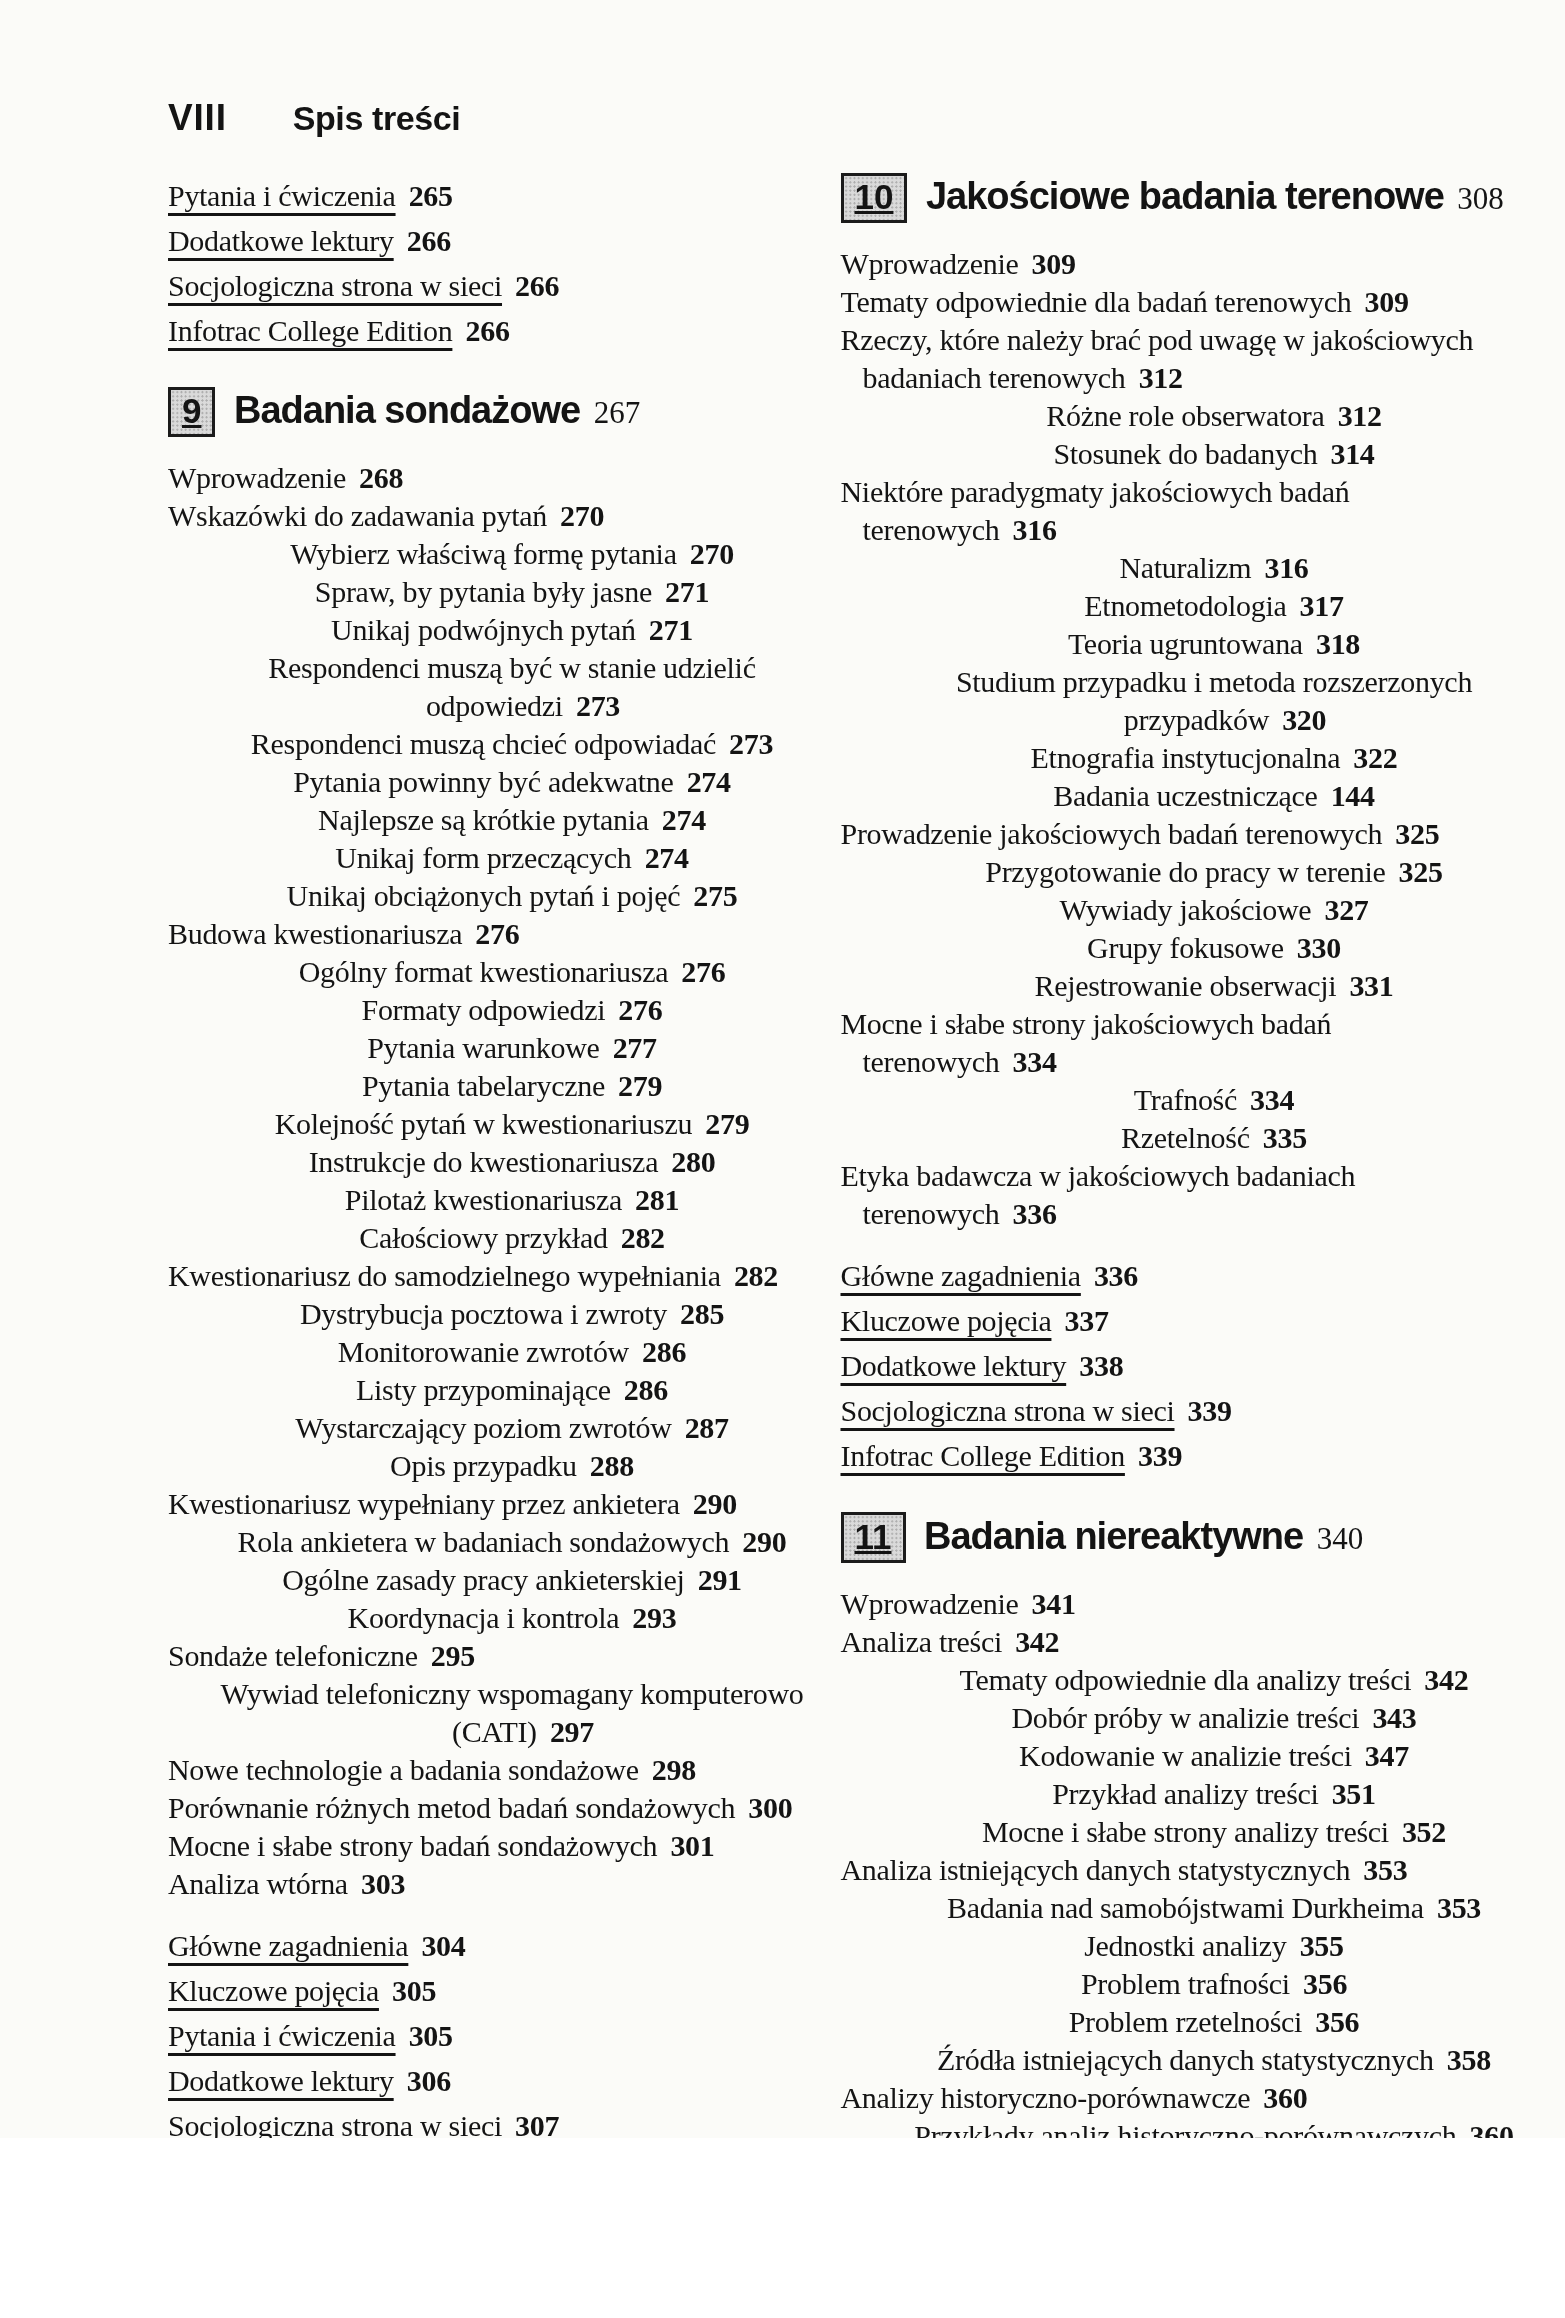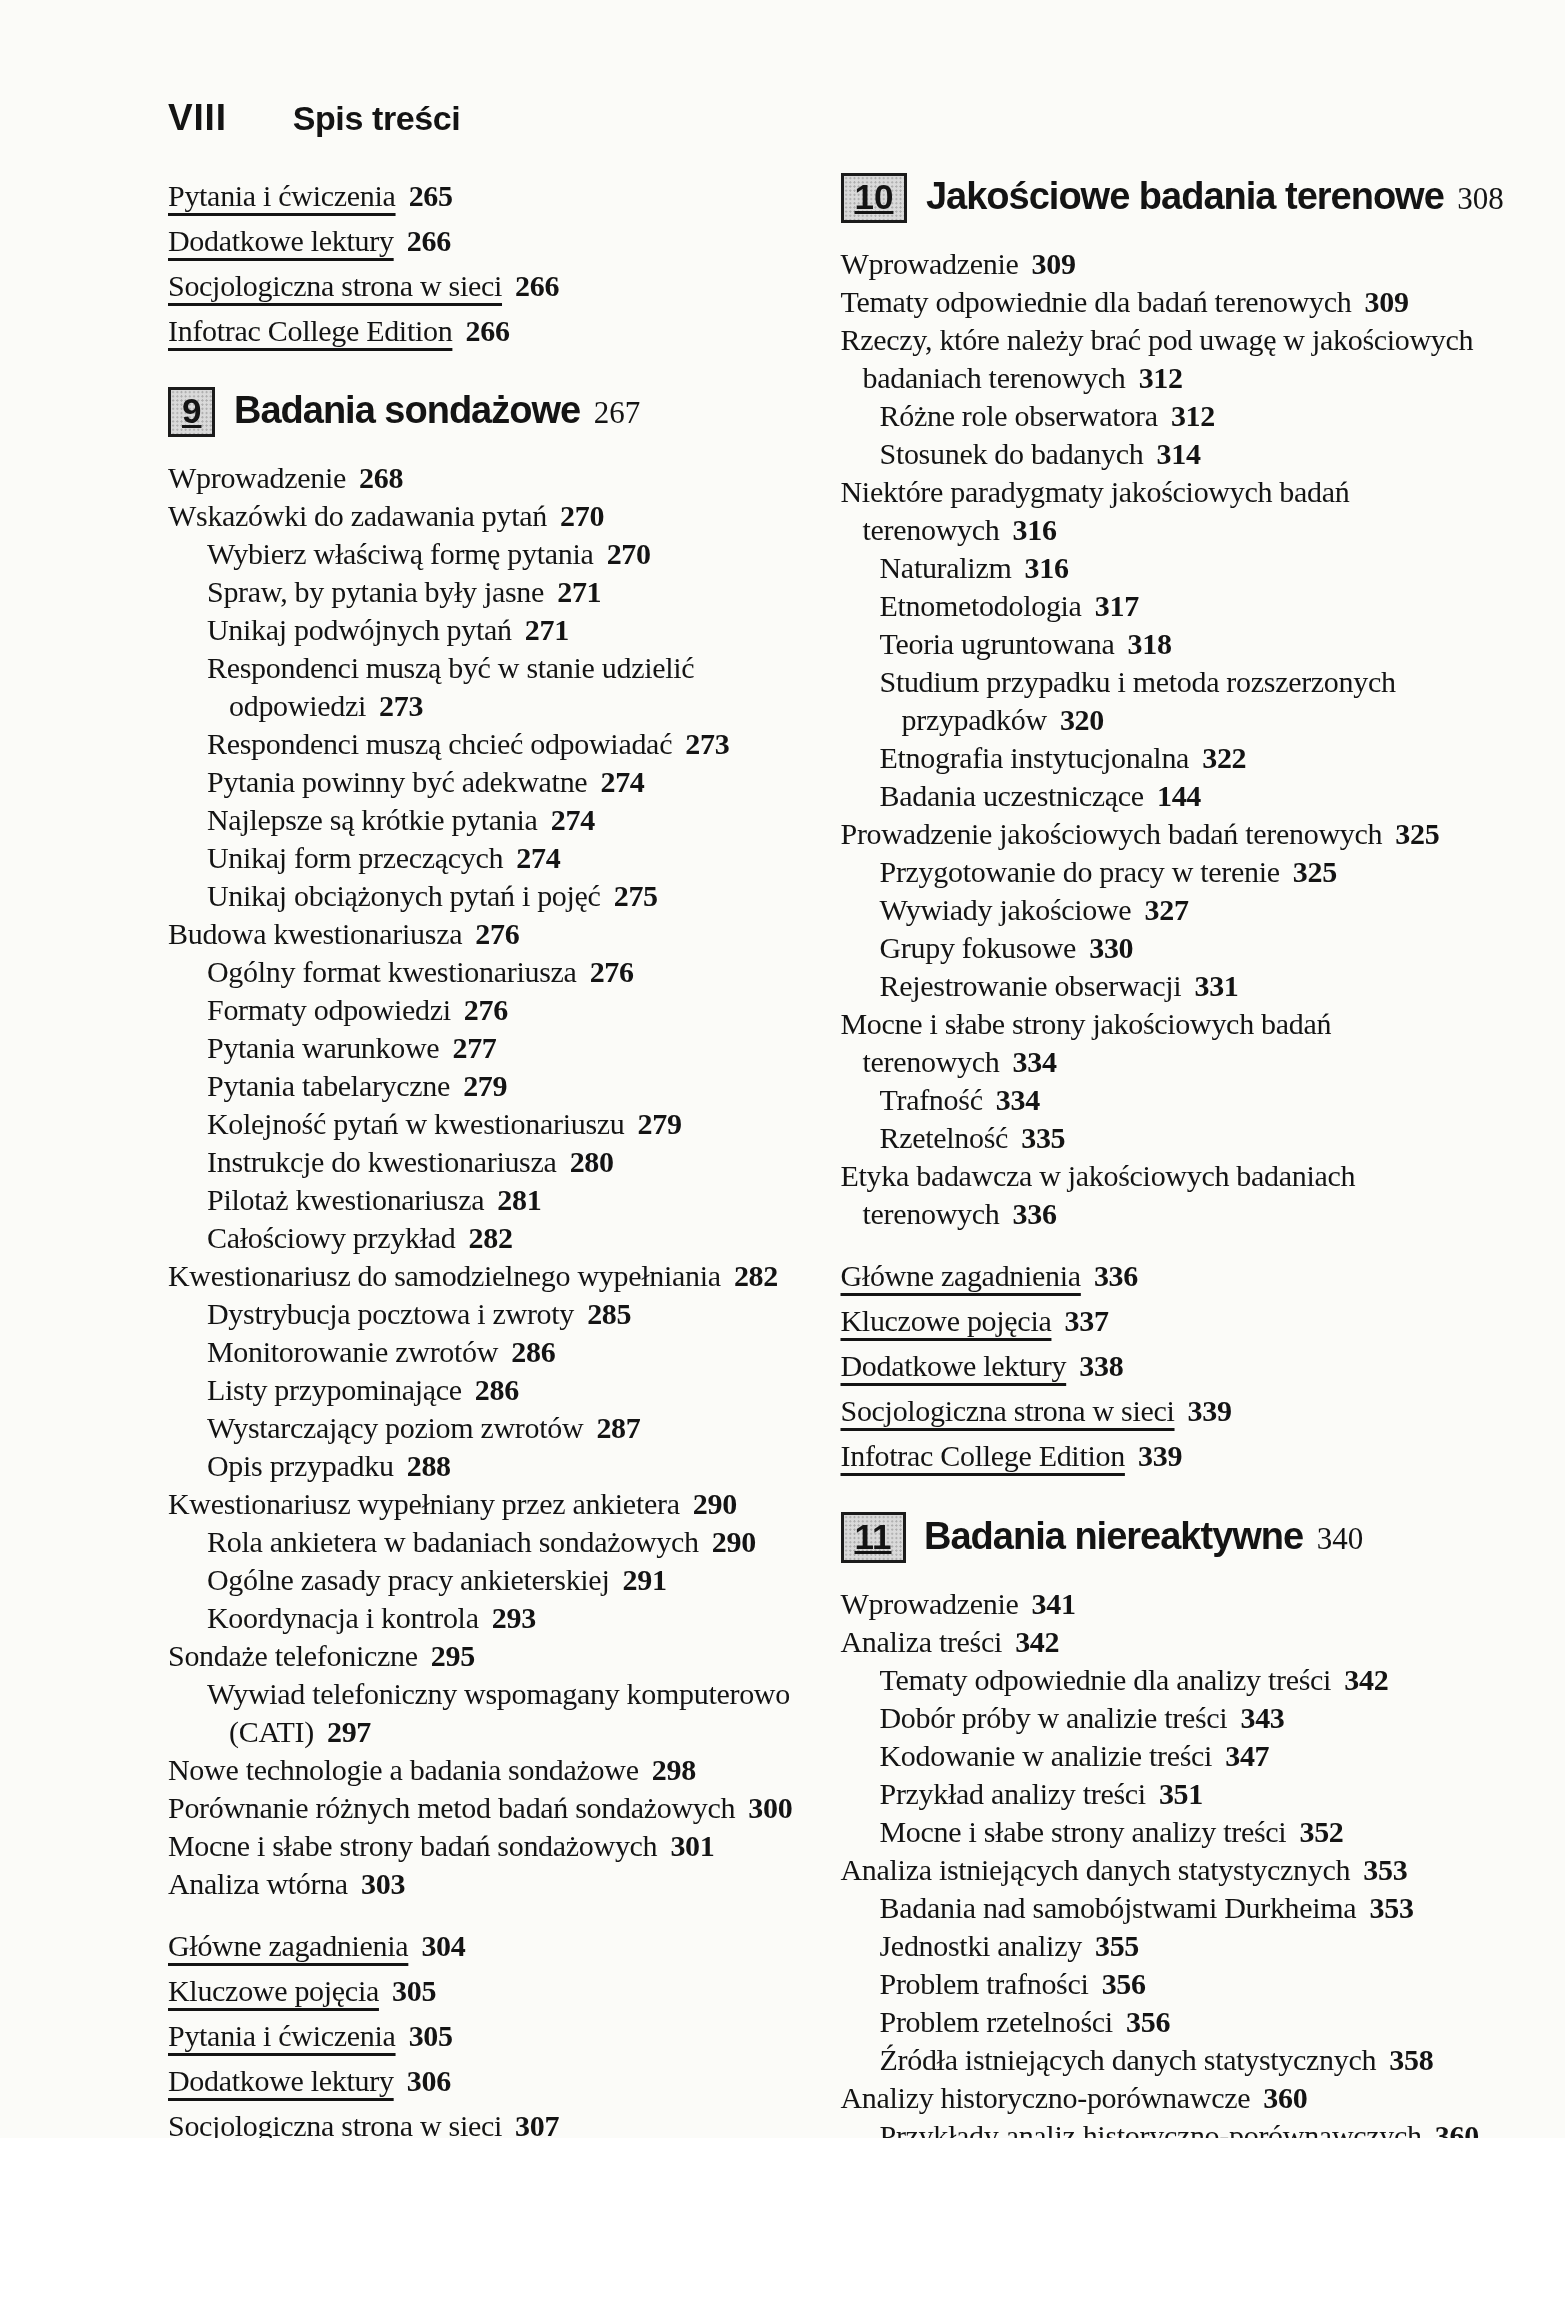--- a/index.html
+++ b/index.html
@@ -56,21 +56,21 @@
   }
 
   
   .toc-block{margin:0;}
   .toc-line{
     font:400 30px/38px "Liberation Serif", serif;
     letter-spacing:-0.3px;
     padding-left:22px;
     text-indent:-22px;
   }
-  .toc-line.lvl1{margin-left:39px;}
+  .toc-line.lvl1{margin-left:39px;text-align:center;}
   .pg{font-weight:700;padding-left:5.9px;}
 
   
   .links-block{margin:20px 0 11.8px;}
   .col > .links-block:first-child{margin-top:0;}
   .links-line{
     font:400 30px/45px "Liberation Serif", serif;
     letter-spacing:-0.3px;
   }
   .u{

